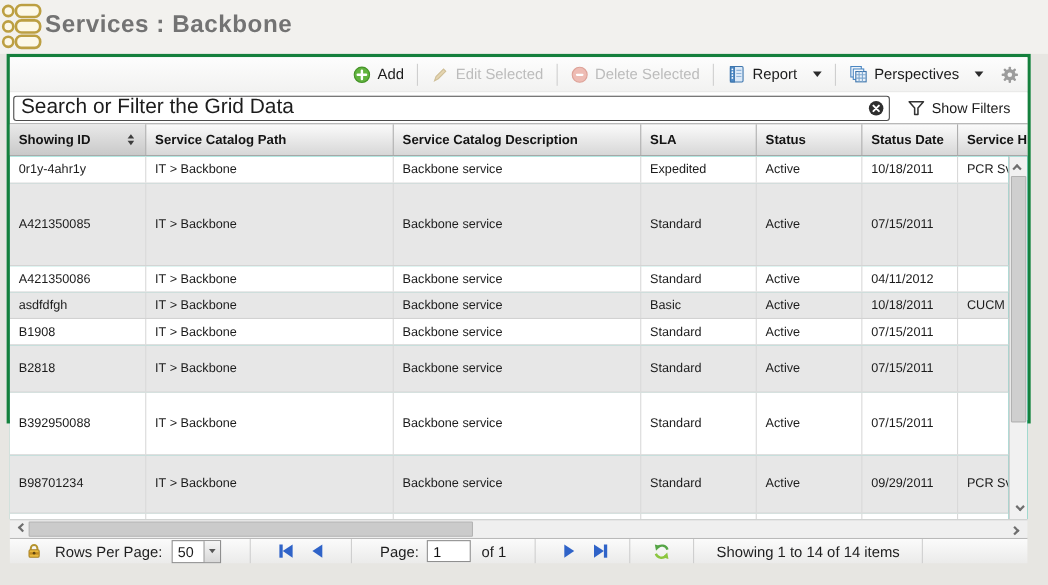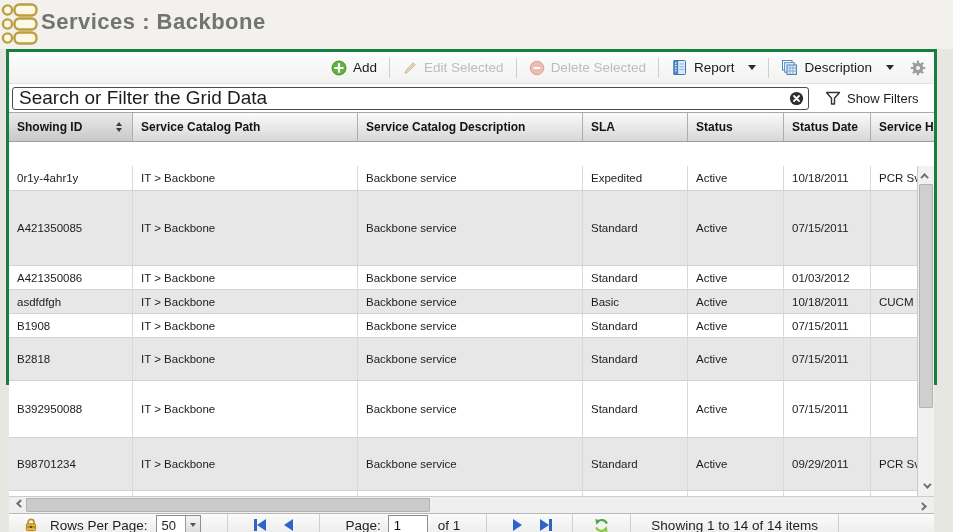--- a/index.html
+++ b/index.html
@@ -32,21 +32,21 @@
 
   
   .grid-header { height:30px; flex:0 0 30px; display:flex; background:linear-gradient(#fbfbfb,#d7d7d7); border-top:1px solid #a9a9a9; border-bottom:1px solid #9e9e9e; }
   .hcell { display:flex; align-items:center; padding-left:8px; font-size:12px; font-weight:bold; color:#141414; border-right:1px solid #aeaeae; overflow:hidden; white-space:nowrap; cursor:pointer; }
   .hcell.sorted { background:linear-gradient(#e9e9e9,#c9c9c9); justify-content:space-between; padding-right:10px; }
   .sort-icon { display:flex; flex-direction:column; gap:2px; align-items:center; }
   .sort-icon .up { width:0; height:0; border-left:3.5px solid transparent; border-right:3.5px solid transparent; border-bottom:4.5px solid #3c3c3c; }
   .sort-icon .dn { width:0; height:0; border-left:3.5px solid transparent; border-right:3.5px solid transparent; border-top:4.5px solid #3c3c3c; }
 
   
-  .grid-body { flex:0 0 330px; display:flex; overflow:hidden; background:#14b8a6;margin-top:24px; }
+  .grid-body { flex:0 0 330px; display:flex; overflow:hidden; background:#14b8a6; }
   .rows { flex:1; display:flex; flex-direction:column; overflow:hidden; }
   .grid-row { display:flex; border-bottom:1px solid #d2d2d2; background:#fff; cursor:pointer; }
   .grid-row.alt { background:#e7e7e7; }
   .grid-row:nth-child(1){ flex:0 0 25px; }
   .grid-row:nth-child(2){ flex:0 0 75px; }
   .grid-row:nth-child(3){ flex:0 0 24px; }
   .grid-row:nth-child(4){ flex:0 0 24px; }
   .grid-row:nth-child(5){ flex:0 0 24px; }
   .grid-row:nth-child(6){ flex:0 0 43px; }
   .grid-row:nth-child(7){ flex:0 0 57px; }
@@ -153,21 +153,21 @@
       <span class="caret"></span>
     </div>
     <div class="tb-sep"></div>
     <div class="tb-btn">
       <svg width="17" height="17" viewBox="0 0 17 17">
         <rect x="1.5" y="1.5" width="9.5" height="9.5" fill="#fff" stroke="#4a86c2"></rect>
         <rect x="3.7" y="3.7" width="9.5" height="9.5" fill="#fff" stroke="#4a86c2"></rect>
         <rect x="6" y="6" width="9.4" height="9.4" fill="#e8f1fa" stroke="#3f76ad"></rect>
         <path d="M6 9 H15.4 M6 12 H15.4 M9 6 V15.4 M12 6 V15.4" stroke="#7fa8cf" stroke-width="1"></path>
       </svg>
-      <span>Description</span>
+      <span>Perspectives</span>
       <span class="caret"></span>
     </div>
     <div class="gear-wrap">
       <svg width="16" height="16" viewBox="0 0 16 16">
         <g fill="#9c9c9c">
           <rect x="6.9" y="0.6" width="2.2" height="14.8" rx="0.8"></rect>
           <rect x="6.9" y="0.6" width="2.2" height="14.8" rx="0.8" transform="rotate(45 8 8)"></rect>
           <rect x="6.9" y="0.6" width="2.2" height="14.8" rx="0.8" transform="rotate(90 8 8)"></rect>
           <rect x="6.9" y="0.6" width="2.2" height="14.8" rx="0.8" transform="rotate(135 8 8)"></rect>
           <circle cx="8" cy="8" r="5.2"></circle>
@@ -245,21 +245,21 @@
         <div class="cell c6">07/15/2011</div>
         <div class="cell c7"></div>
       </div>
 
       <div class="grid-row">
         <div class="cell c1">A421350086</div>
         <div class="cell c2">IT &gt; Backbone</div>
         <div class="cell c3">Backbone service</div>
         <div class="cell c4">Standard</div>
         <div class="cell c5">Active</div>
-        <div class="cell c6">01/03/2012</div>
+        <div class="cell c6">04/11/2012</div>
         <div class="cell c7"></div>
       </div>
 
       <div class="grid-row alt">
         <div class="cell c1">asdfdfgh</div>
         <div class="cell c2">IT &gt; Backbone</div>
         <div class="cell c3">Backbone service</div>
         <div class="cell c4">Basic</div>
         <div class="cell c5">Active</div>
         <div class="cell c6">10/18/2011</div>

